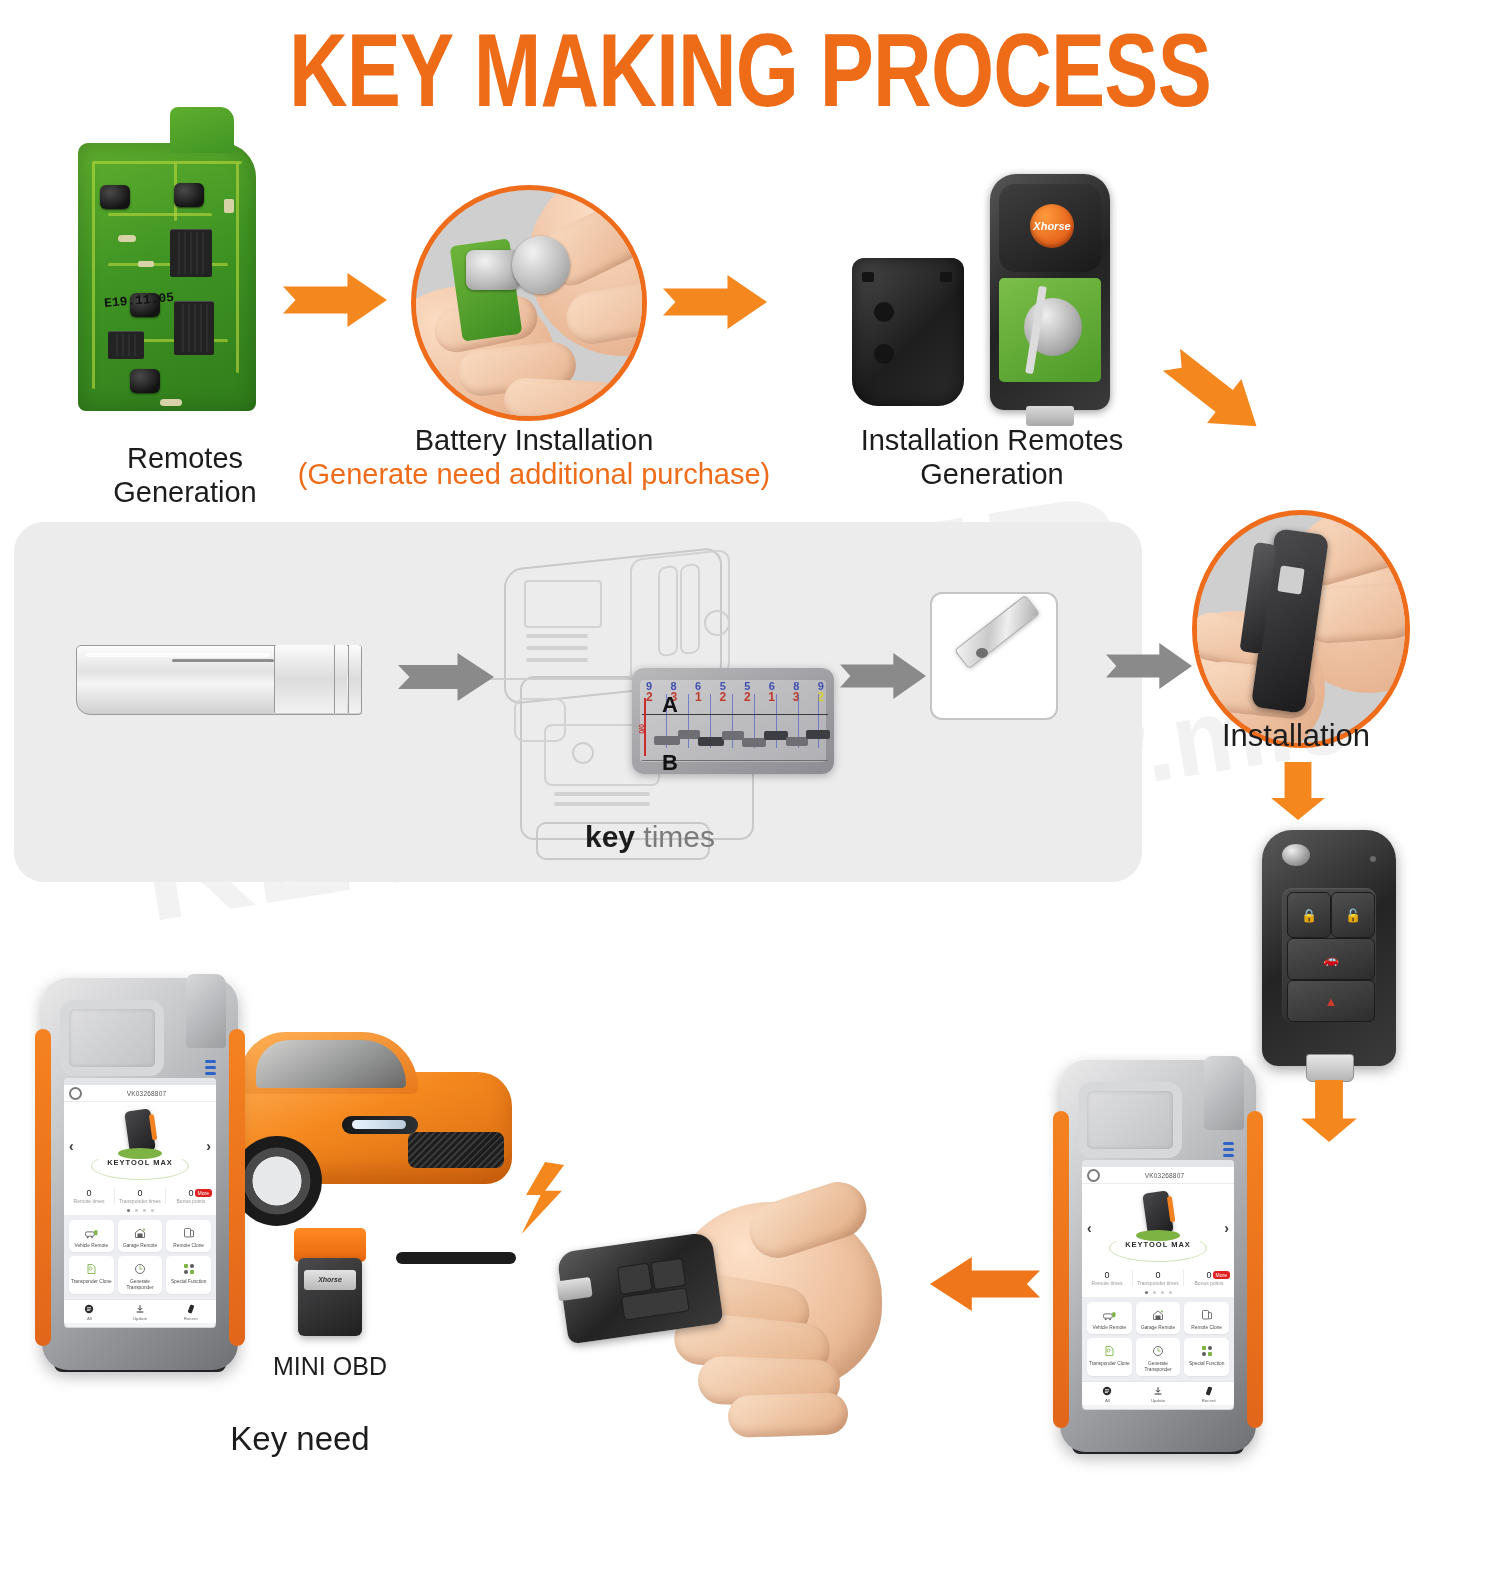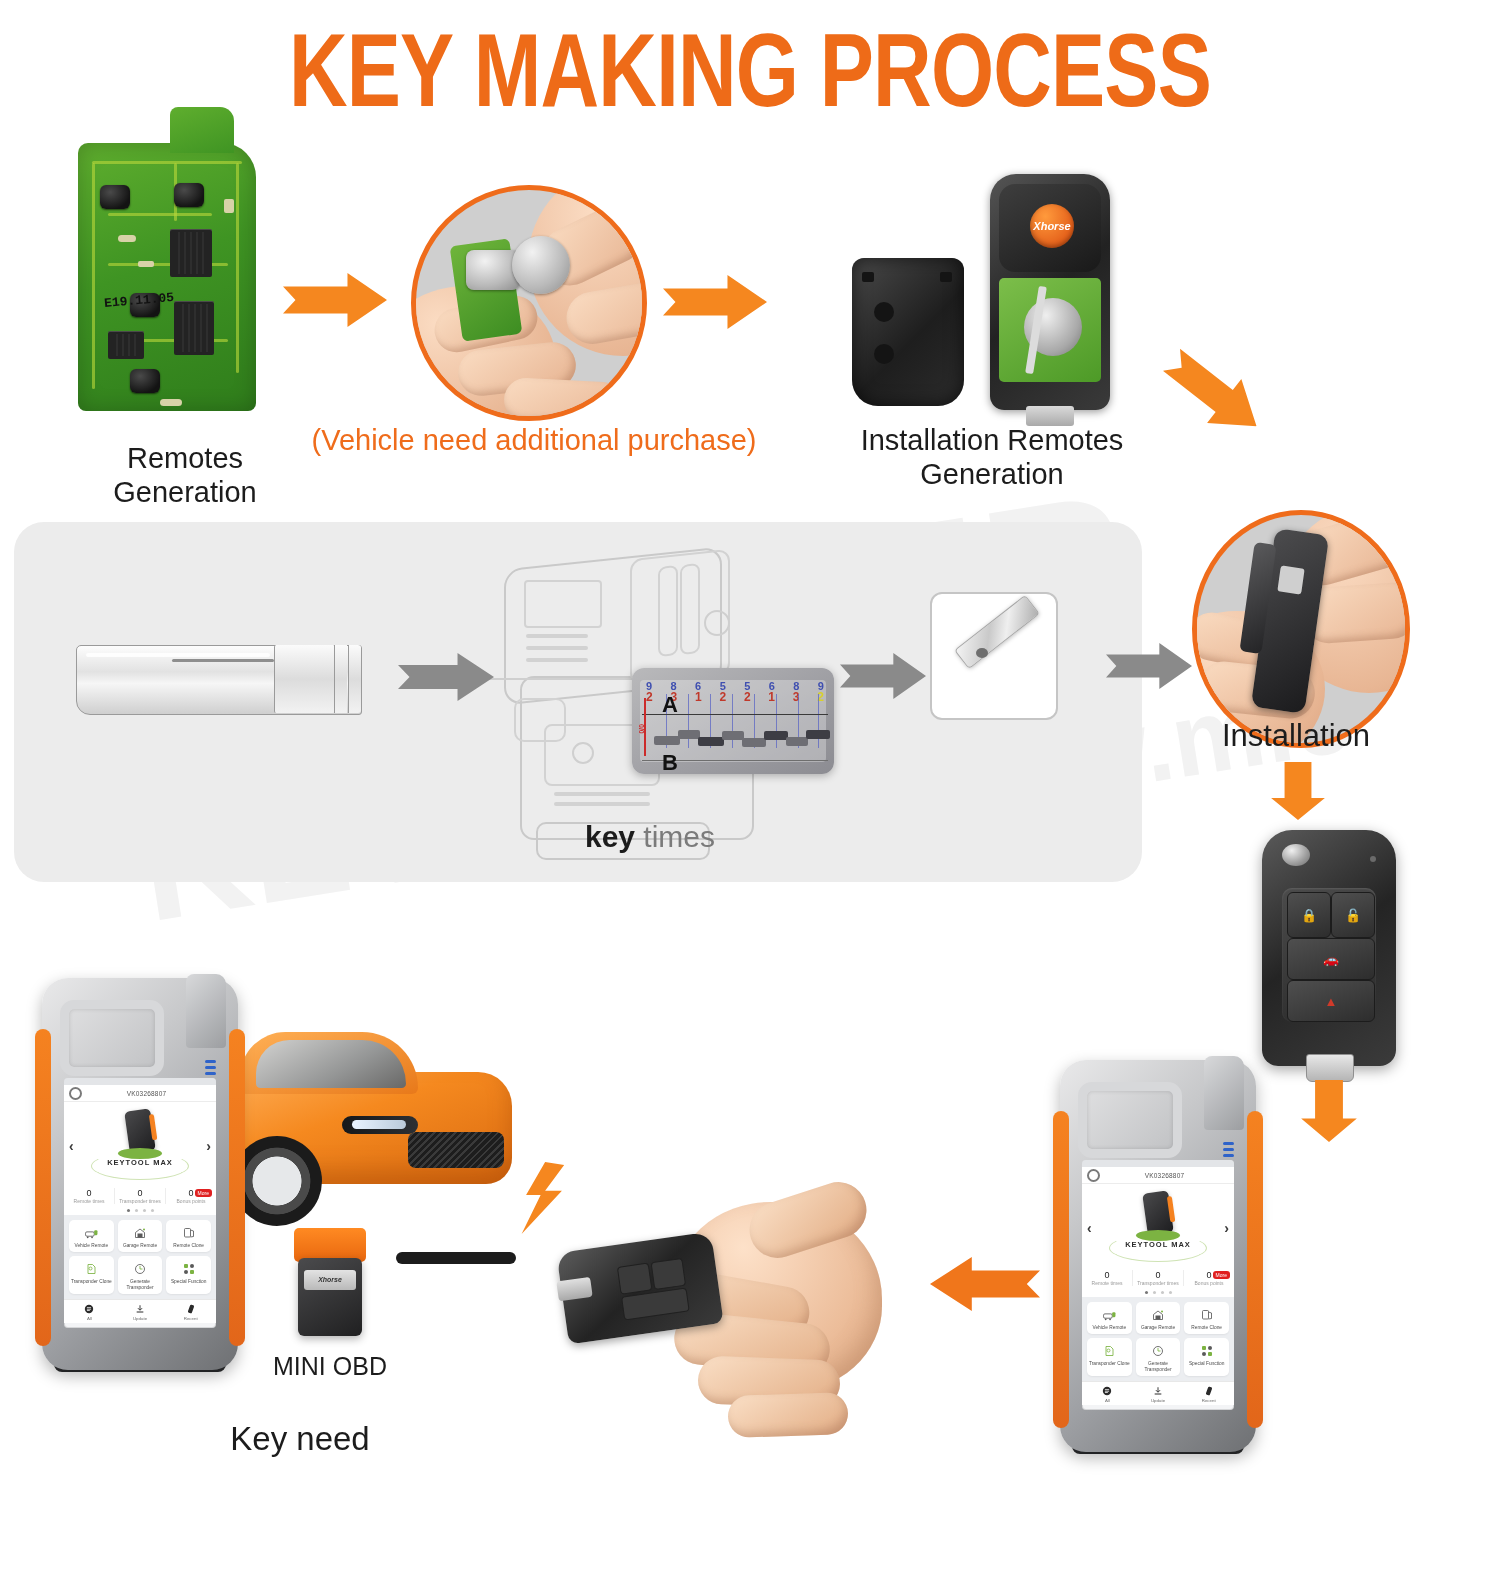--- a/index.html
+++ b/index.html
@@ -336,21 +336,22 @@
 <div class="arrowDiag" style="left:1160px;top:364px;width:108px;height:58px;">
     <i></i>
   </div>
 
 <div class="lbl" style="left:60px;top:424px;width:250px;font-size:29px;margin-top:18px;">
   <div class="bk">Remotes</div>
   <div class="bk">Generation</div>
 </div>
 
 <div class="lbl" style="left:284px;top:424px;width:500px;font-size:29px;">
-  <div class="og">(Vehicle need additional purchase)</div>
+  <div class="bk">Battery Installation</div>
+  <div class="og">(Generate need additional purchase)</div>
 </div>
 
 <div class="lbl" style="left:832px;top:424px;width:320px;font-size:29px;">
   <div class="bk">Installation Remotes</div>
   <div class="bk">Generation</div>
 </div>
 
 <div class="panel"></div>
 
 <div class="blade" style="left:76px;top:645px;width:284px;height:68px;">

